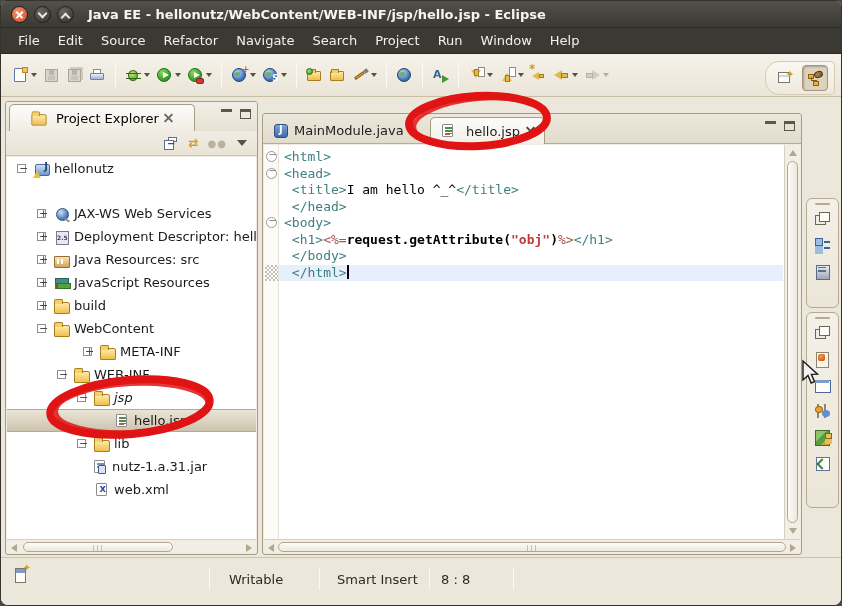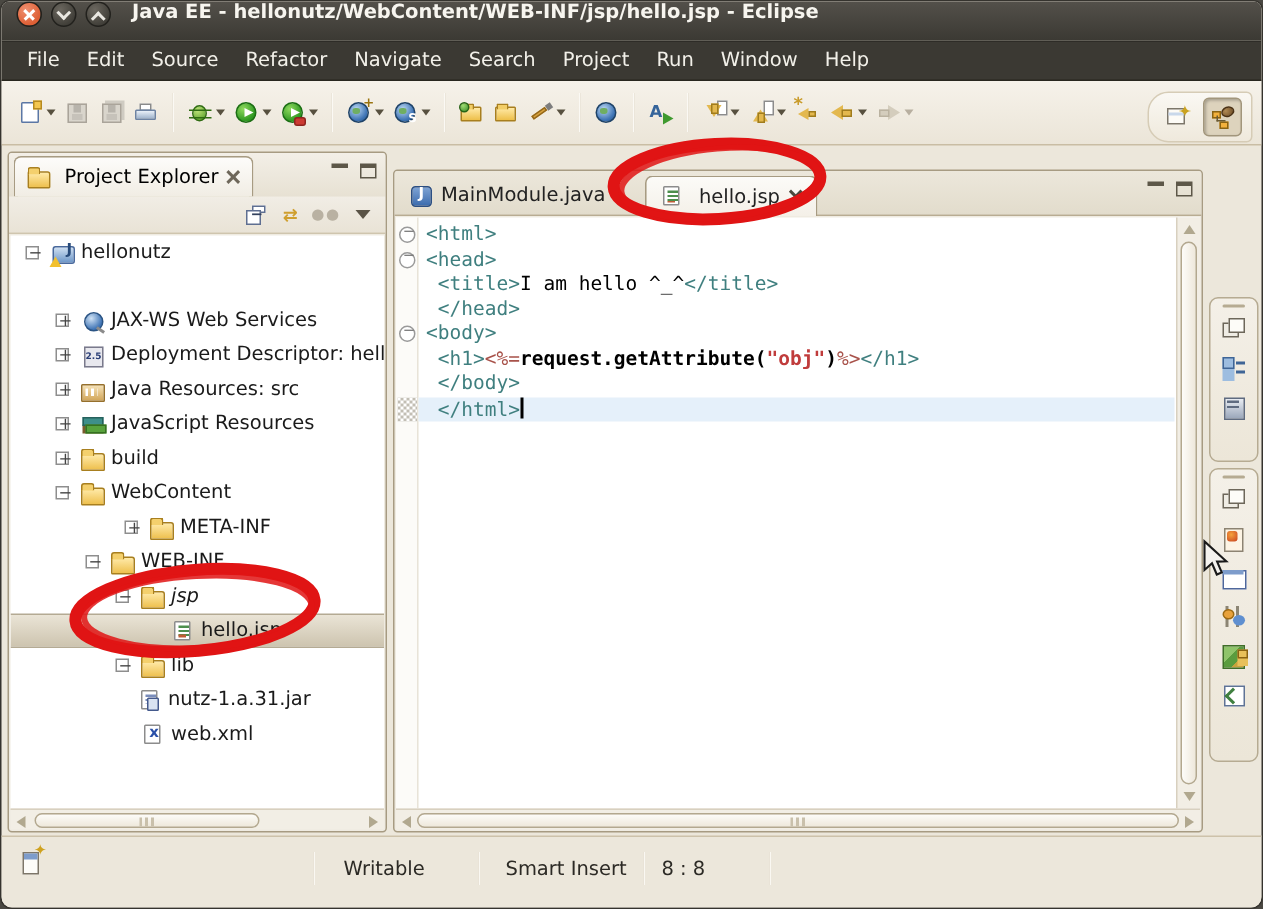--- a/index.html
+++ b/index.html
@@ -2,21 +2,21 @@
 <html><head>
 <meta charset="utf-8">
 <style>
   * { box-sizing: border-box; margin:0; padding:0; }
   html,body { width:842px; height:606px; }
   body { font-family:"DejaVu Sans","Liberation Sans",sans-serif; background:#4a4842; }
   .window { position:absolute; left:0; top:0; width:842px; height:606px;
     background:#ece7db; border:1px solid #35332e; border-radius:6px 6px 8px 8px; overflow:hidden; }
 
   
-  .titlebar { height:27px; background:linear-gradient(#53504a,#3b3933); display:flex; align-items:flex-start;
+  .titlebar { height:27px; background:linear-gradient(#53504a,#3b3933); display:flex; align-items:center;
     border-bottom:1px solid #2e2c27; }
   .winbtn { width:17px; height:17px; border-radius:50%; margin-left:6px; position:relative;
     border:1px solid #22211d; }
   .winbtn.close { background:radial-gradient(circle at 35% 30%,#f09070,#dd5f35 70%); margin-left:10px; }
   .winbtn.min, .winbtn.max { background:radial-gradient(circle at 35% 30%,#6b675f,#403e38 75%); }
   .winbtn .x1,.winbtn .x2 { position:absolute; left:3px; top:7px; width:9px; height:1.6px; background:#fff; }
   .winbtn .x1 { transform:rotate(45deg);} .winbtn .x2 { transform:rotate(-45deg);}
   .chev { position:absolute; left:4px; top:5px; width:7px; height:7px; border:solid #e8e6e0; border-width:0 0 2px 2px; }
   .min .chev { transform:rotate(-45deg); top:3px; }
   .max .chev { transform:rotate(135deg); top:7px; }
@@ -100,21 +100,21 @@
   .i-jee .ln{position:absolute;left:4px;top:7px;width:6px;height:4px;border-left:1px solid #6b5a33;border-bottom:1px solid #6b5a33;}
 
   
   .main { position:absolute; left:0; top:97px; right:0; bottom:48px; }
   .panel { position:absolute; background:#efebe1; border:1px solid #a79b82; border-radius:3px; overflow:hidden; }
   .pe-panel { left:4px; top:3px; width:253px; bottom:2px; }
   .ed-panel { left:261px; top:3px; width:540px; bottom:2px;margin-top:12px; }
 
   .view-tabrow { height:29px; position:relative; background:linear-gradient(#f3efe7,#e7e1d3); }
   .view-tab { position:absolute; left:3px; top:2px; height:27px; display:flex; align-items:center; gap:5px;
-    background:linear-gradient(#fdfcfa,#f1ede4); border:1px solid #a79b82; border-bottom:none; border-radius:5px 5px 0 0; padding:0 8px; font-size:13px; }
+    background:linear-gradient(#fdfcfa,#f1ede4); border:1px solid #a79b82; border-bottom:none; border-radius:5px 5px 0 0; padding:0 21px; font-size:13px; }
   .minmax { position:absolute; right:6px; top:7px; display:flex; gap:8px; }
   .mm-min { width:11px; height:9px; border-top:3px solid #5d5748; }
   .mm-max { width:11px; height:10px; border:1px solid #5d5748; border-top:3px solid #5d5748; }
   .close-x { position:relative; width:9px; height:9px; }
   .close-x::before,.close-x::after{content:"";position:absolute;left:-1px;top:3.5px;width:11px;height:2px;background:#6e675a;}
   .close-x::before{transform:rotate(45deg);} .close-x::after{transform:rotate(-45deg);}
 
   .pe-toolbar { height:25px; display:flex; justify-content:flex-end; align-items:center; gap:10px; padding-right:10px;
     background:linear-gradient(#f1ede5,#e9e3d6); border-bottom:1px solid #cfc5ae; }
   .i-collapse{position:relative;width:14px;height:13px;}

